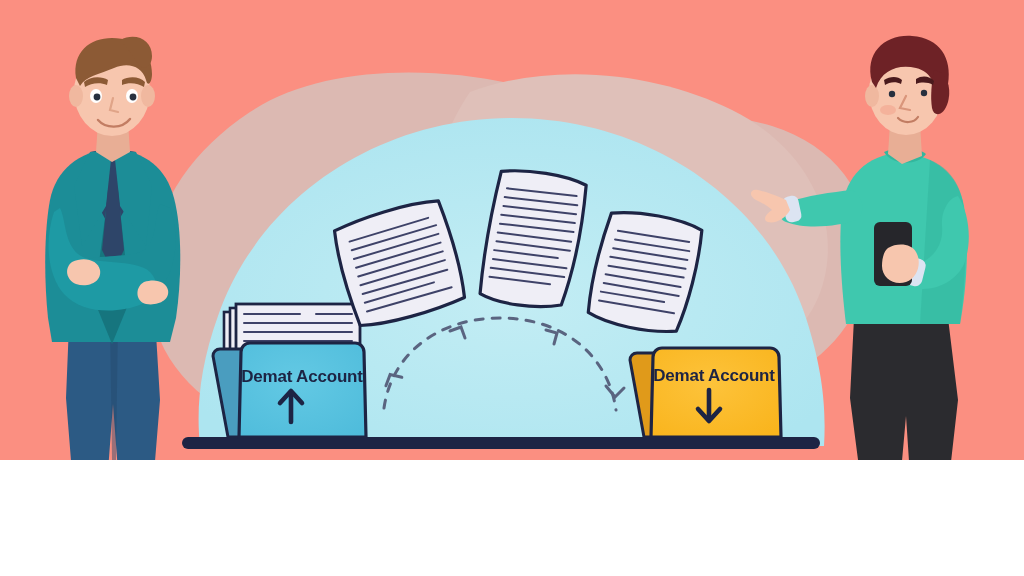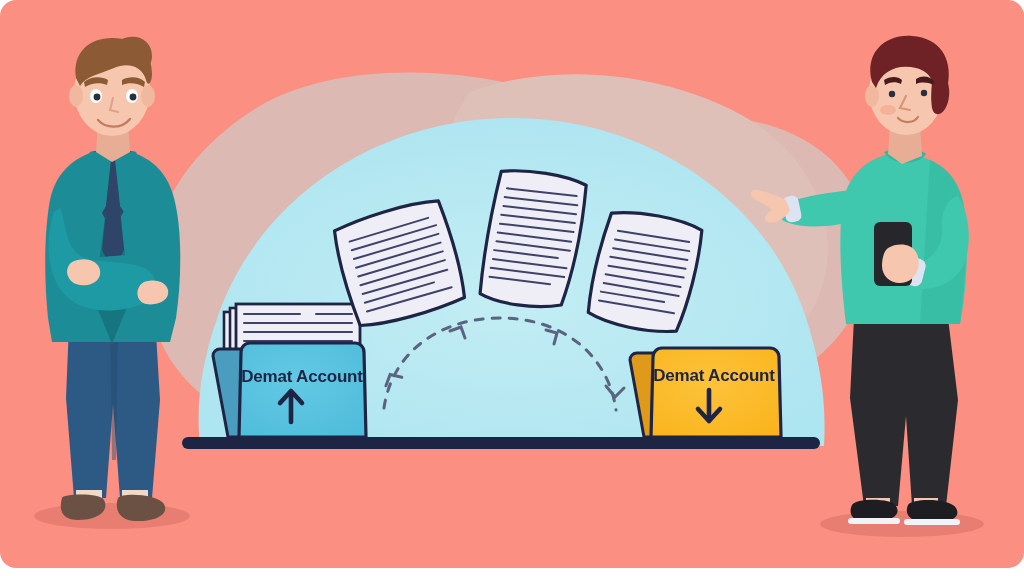--- a/index.html
+++ b/index.html
@@ -3,24 +3,23 @@
 <meta charset="utf-8">
 <style>
   html, body {
     margin: 0;
     padding: 0;
     background: #ffffff;
   }
   #scene {
     position: relative;
     width: 1024px;
-    height: 568px;
+    height: 460px;
     overflow: hidden;
     font-family: "Liberation Sans", sans-serif;
-    border-radius: 16px;
   }
   #scene svg {
     display: block;
     width: 1024px;
     height: 576px;
   }
   .folder-label {
     font-family: "Liberation Sans", sans-serif;
     font-weight: bold;
     font-size: 17px;

